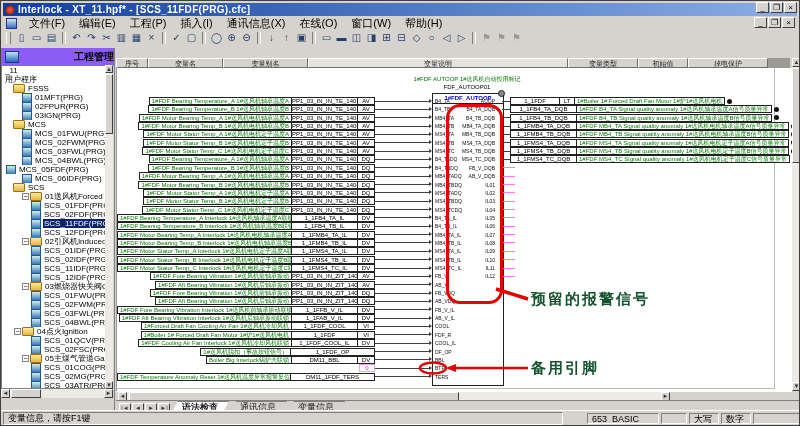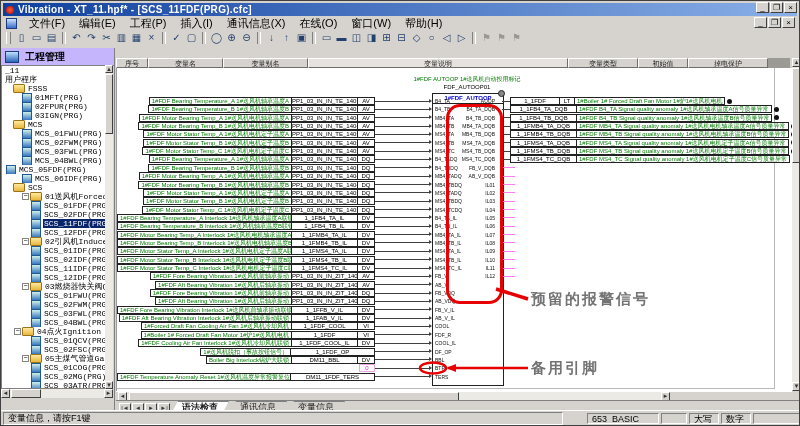--- a/index.html
+++ b/index.html
@@ -28,24 +28,24 @@
   .doctabs{position:absolute;left:115px;top:44px;right:0;height:13px;border-bottom:1px solid #808080;display:flex;align-items:flex-end;padding-left:5px;background:#d6d3ce;}
   .dtab{height:12px;line-height:12px;font-size:9px;padding:0 8px;border:1px solid #808080;border-bottom:none;background:#d6d3ce;color:#000;white-space:nowrap;}
   .dtab.active{background:#0a246a;color:#fff;font-weight:bold;}
   .vthead{position:absolute;left:115px;top:57px;right:9px;height:10px;background:#9c9a94;display:flex;}
   .vth{height:10px;font-size:7px;line-height:10px;text-align:center;color:#222;background:#d6d3ce;
        border:1px solid;border-color:#fff #6e6e6e #6e6e6e #fff;box-sizing:border-box;flex:none;overflow:hidden;}
   .vth.lite{background:#e6e3de;}
   
   .lpanel{position:absolute;left:0;top:47px;width:113px;bottom:14px;background:#d6d3ce;border-right:1px solid #808080;}
   .lp-head{position:absolute;left:0;top:0;width:100%;height:17px;display:flex;align-items:center;
-           border-bottom:1px solid #808080;background:#c4b5fd;font-size:10px;font-weight:bold;}
+           border-bottom:1px solid #808080;background:#8b5cf6;font-size:10px;font-weight:bold;justify-content:space-between;}
   .lp-head .picon-big{width:12px;height:10px;background:linear-gradient(#bfe0ff,#2c64b8);border:1px solid #1c3c80;margin:0 6px 0 4px;}
   .tree{position:absolute;left:0;top:17px;width:104px;height:324px;background:#fff;overflow:hidden;border:1px solid #808080;border-right:none;box-sizing:border-box;}
-  .trow{height:9px;display:flex;align-items:center;white-space:nowrap;overflow:hidden;font-size:8px;color:#000;font-family:Liberation Mono, monospace;}
+  .trow{height:9px;display:flex;align-items:center;white-space:nowrap;overflow:hidden;font-size:8px;color:#000;}
   .twisty{width:7px;height:7px;border:1px solid #848484;background:#fff;font-size:7px;line-height:5px;text-align:center;flex:none;margin-right:1px;box-sizing:border-box;}
   .ficon{width:10px;height:7px;background:linear-gradient(#ffe9a0,#e8b63c);border:1px solid #9a7418;flex:none;margin-right:2px;border-radius:1px;}
   .picon{width:8px;height:8px;background:linear-gradient(#d0f0e8,#3878c0);border:1px solid #205890;flex:none;margin-right:2px;}
   .tlabel{padding:0 1px;}
   .trow.selected .tlabel{background:#0a246a;color:#fff;}
   
   .sb{position:absolute;background:#d6d3ce;}
   .sb .btn{position:absolute;background:#d6d3ce;border:1px solid;border-color:#fff #404040 #404040 #fff;
            font-size:6px;text-align:center;color:#333;box-sizing:border-box;}
   .sb .track{position:absolute;background:#eceae5;}
@@ -70,42 +70,42 @@
   .fbdot{position:absolute;width:5px;height:5px;border:1px solid #222;border-radius:50%;background:#888;box-sizing:content-box;}
   .pinL{position:absolute;font-size:5px;line-height:6px;color:#111;white-space:nowrap;}
   .pinR{position:absolute;font-size:5px;line-height:6px;color:#111;white-space:nowrap;text-align:right;width:57px;}
   .orow{position:absolute;display:flex;height:8px;align-items:stretch;}
   .oname{width:67px;flex:none;text-align:center;overflow:hidden;}
   .oname.short{width:50px;}
   .otyp{width:16px;flex:none;text-align:center;margin-left:-1px;}
   .odesc{color:#007b00;padding:0 2px;margin-left:-1px;white-space:nowrap;}
   .odot{width:5px;height:5px;background:#111;border-radius:50%;align-self:center;margin-left:2px;flex:none;}
   .redrect{position:absolute;border:3px solid #e60000;border-radius:14px;}
-  .anno-text{position:absolute;color:#737373;font-size:15px;font-weight:bold;font-family:"DejaVu Serif","Liberation Serif",serif;letter-spacing:2px;white-space:nowrap;}
+  .anno-text{position:absolute;color:#14532d;font-size:15px;font-weight:bold;font-family:"DejaVu Serif","Liberation Serif",serif;letter-spacing:2px;white-space:nowrap;}
   svg.anno{position:absolute;left:0;top:0;pointer-events:none;}
   
   .hscroll-main{position:absolute;left:115px;top:390px;width:676px;height:9px;background:#d6d3ce;border-top:1px solid #fff;}
   .sheetbar{position:absolute;left:115px;top:399px;right:0;height:13px;background:#d6d3ce;border-top:1px solid #808080;display:flex;align-items:center;padding-left:3px;}
   .snav{width:12px;height:10px;background:#d6d3ce;border:1px solid;border-color:#fff #404040 #404040 #fff;
         font-size:6px;line-height:8px;text-align:center;color:#333;margin-right:1px;flex:none;box-sizing:border-box;}
   .stab{height:11px;line-height:11px;font-size:9px;padding:0 10px;background:#d6d3ce;color:#222;white-space:nowrap;
         clip-path:polygon(7px 0,100% 0,calc(100% - 7px) 100%,0 100%);border:1px solid #808080;}
   .stab.active{background:#fff;font-weight:bold;}
   .statusbar{position:absolute;left:0;bottom:0;width:800px;height:14px;background:#d6d3ce;border-top:1px solid #fff;display:flex;align-items:center;font-size:9px;color:#000;}
   .st-cell{height:11px;line-height:11px;border:1px solid;border-color:#808080 #fff #fff #808080;box-sizing:border-box;
            margin-left:2px;padding:0 4px;white-space:nowrap;overflow:hidden;flex:none;}
   .st-help{flex:1 1 auto;border:1px solid;border-color:#808080 #fff #fff #808080;height:11px;line-height:11px;padding:0 4px;margin-left:2px;}
 </style>
 </head>
 <body>
 
 <div id="root">
   <div class="titlebar">
     <span class="app-icon"></span>
-    <span class="title-text">Vibration - XT_11.hpf* - [SCS_11FDF(PRG).cfc]</span>
+    <span class="title-text">Interlock - XT_11.hpf* - [SCS_11FDF(PRG).cfc]</span>
   </div>
   <div class="winbtns">
     <span class="wbtn">_</span>
     <span class="wbtn">❐</span>
     <span class="wbtn">×</span>
   </div>
   <div class="menubar">
     <span class="child-doc-icon"></span>
   <div class="menu-item">文件(F)</div>
       <div class="menu-item">编辑(E)</div>

